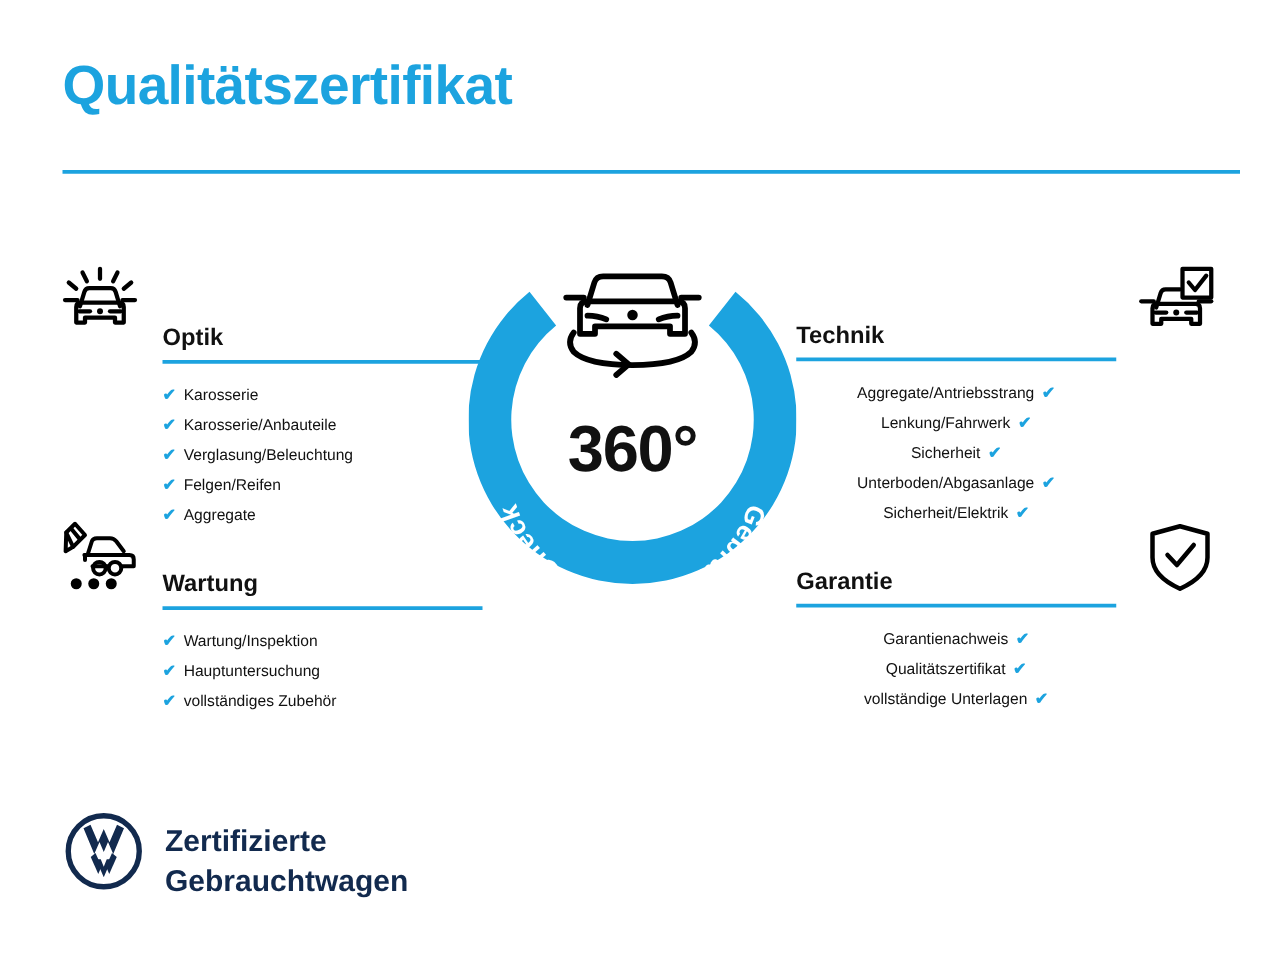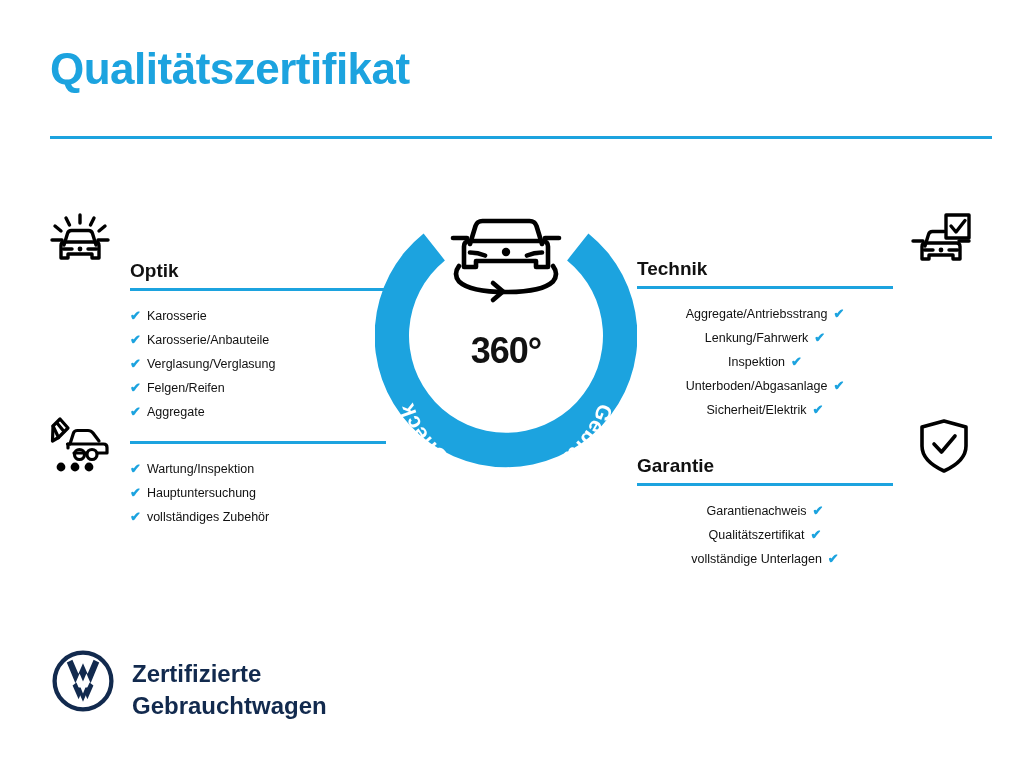--- a/index.html
+++ b/index.html
@@ -120,21 +120,21 @@
     width: 262px;
     height: 290px;
   }
   .badge-svg { display: block; }
   .badge-center-num {
     position: absolute;
     left: 0;
     top: 130px;
     width: 262px;
     text-align: center;
-    font-size: 36px;
+    font-size: 52px;
     font-weight: bold;
     color: #111111;
     letter-spacing: -1px;
   }
 
   
   .vw-lockup {
     position: absolute;
     left: 52px;
     top: 650px;
@@ -192,21 +192,21 @@
       <li>
           <span class="tick">✔</span>
           <span>Karosserie</span>
         </li>
       <li>
           <span class="tick">✔</span>
           <span>Karosserie/Anbauteile</span>
         </li>
       <li>
           <span class="tick">✔</span>
-          <span>Verglasung/Verglasung</span>
+          <span>Verglasung/Beleuchtung</span>
         </li>
       <li>
           <span class="tick">✔</span>
           <span>Felgen/Reifen</span>
         </li>
       <li>
           <span class="tick">✔</span>
           <span>Aggregate</span>
         </li>
     </ul>
@@ -224,20 +224,21 @@
         <circle cx="44" cy="40.5" r="5"></circle>
         <circle cx="31.5" cy="40.5" r="5"></circle>
       </g>
       <circle cx="13" cy="53" r="4.4" fill="#000000"></circle>
       <circle cx="27" cy="53" r="4.4" fill="#000000"></circle>
       <circle cx="41" cy="53" r="4.4" fill="#000000"></circle>
     </svg>
   </div>
 
   <div class="section left sec-wartung">
+    <div class="sec-head">Wartung</div>
     <div class="sec-rule"></div>
     <ul class="sec-list">
       <li>
           <span class="tick">✔</span>
           <span>Wartung/Inspektion</span>
         </li>
       <li>
           <span class="tick">✔</span>
           <span>Hauptuntersuchung</span>
         </li>
@@ -270,21 +271,21 @@
     <ul class="sec-list">
       <li>
           <span>Aggregate/Antriebsstrang</span>
           <span class="tick">✔</span>
         </li>
       <li>
           <span>Lenkung/Fahrwerk</span>
           <span class="tick">✔</span>
         </li>
       <li>
-          <span>Inspektion</span>
+          <span>Sicherheit</span>
           <span class="tick">✔</span>
         </li>
       <li>
           <span>Unterboden/Abgasanlage</span>
           <span class="tick">✔</span>
         </li>
       <li>
           <span>Sicherheit/Elektrik</span>
           <span class="tick">✔</span>
         </li>

